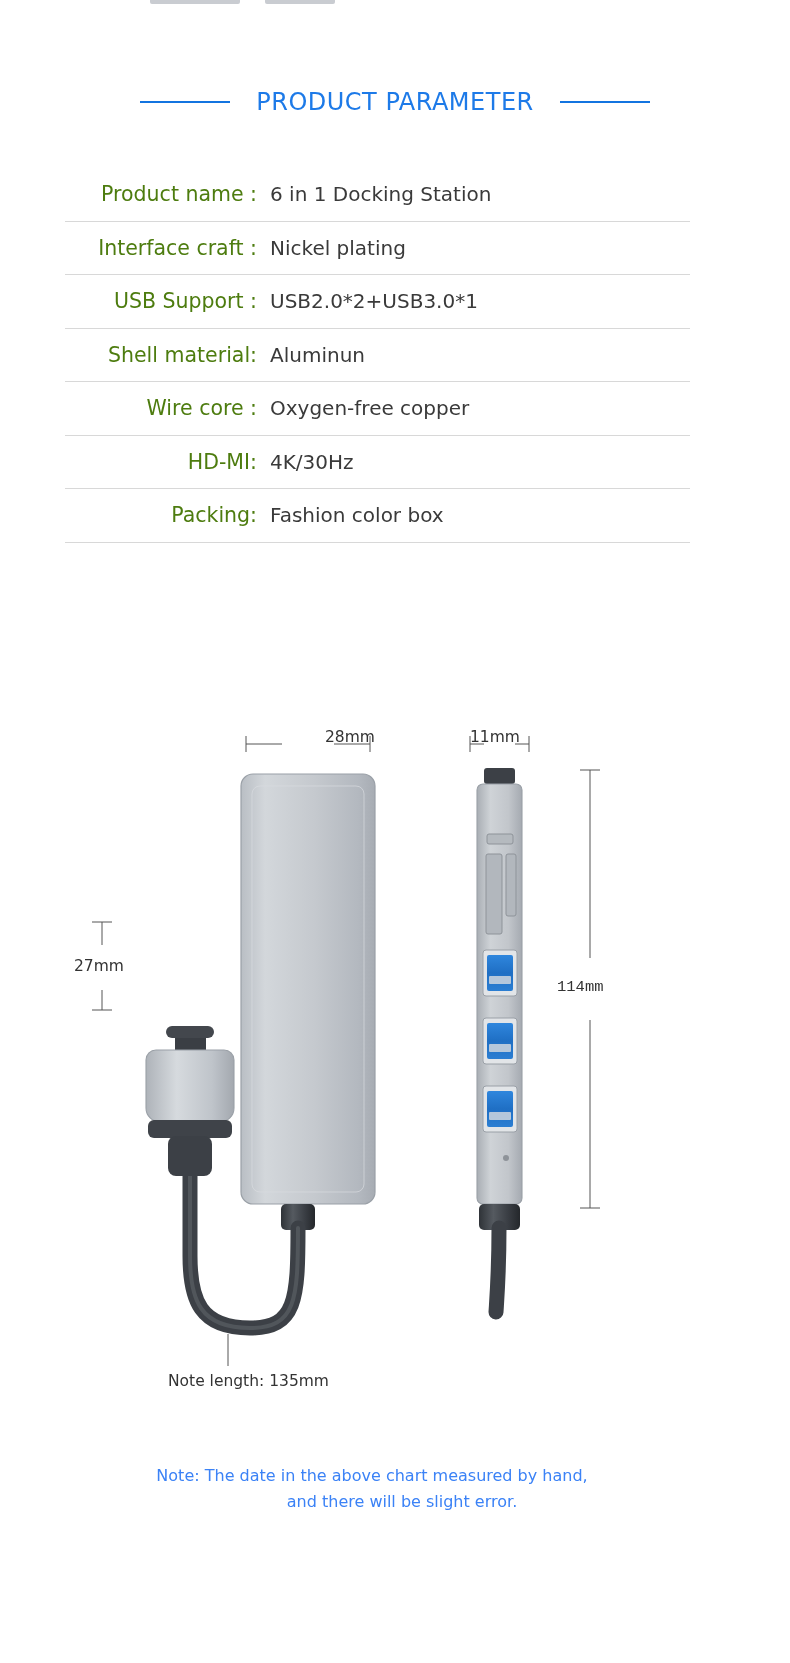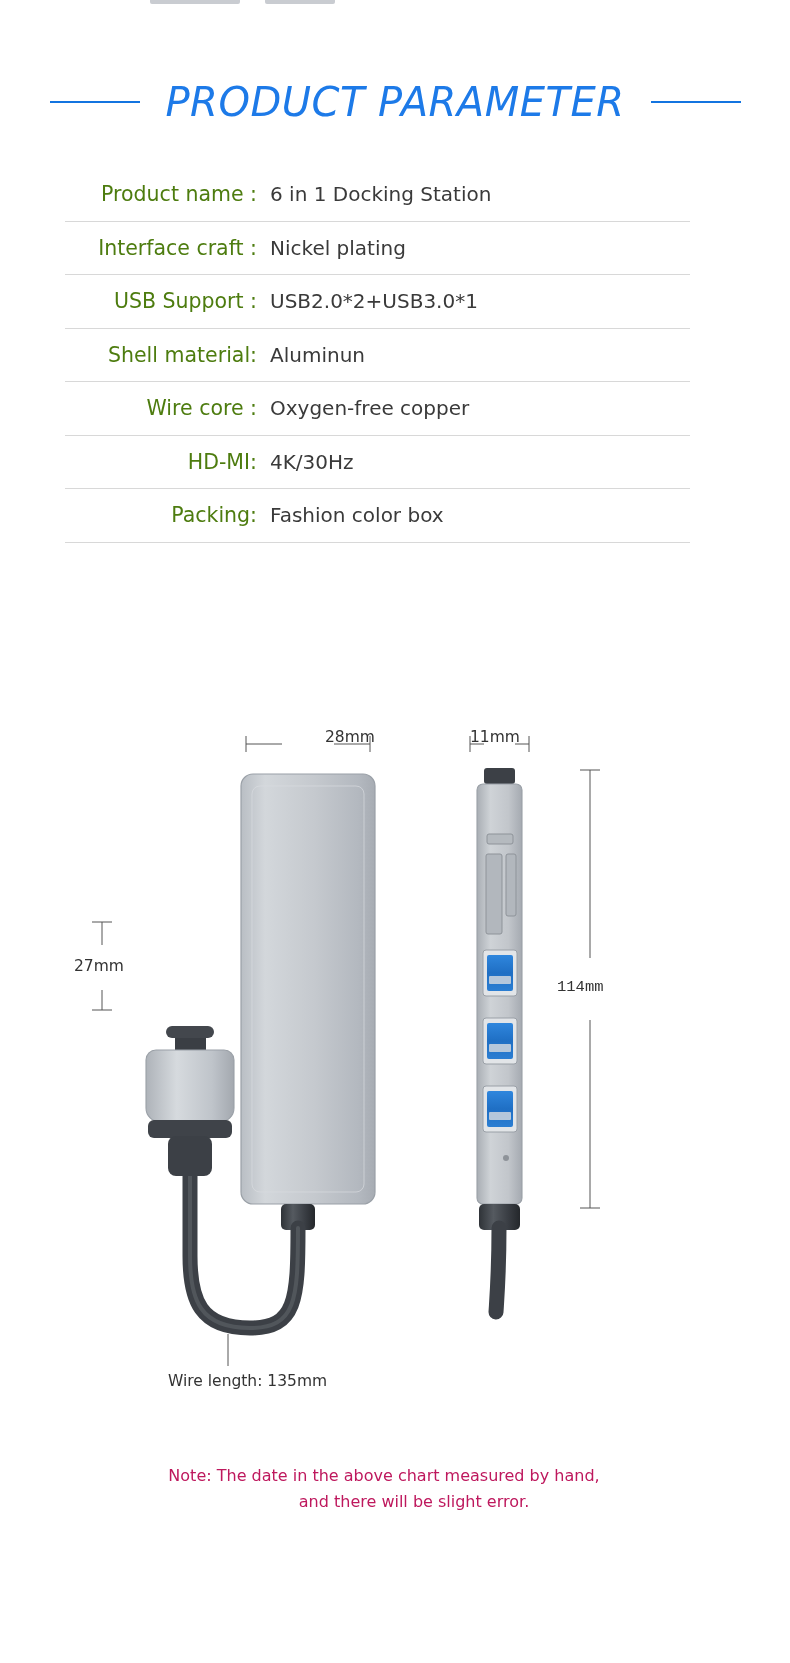--- a/index.html
+++ b/index.html
@@ -29,25 +29,24 @@
   }
   .title-line {
     height: 2px;
     background: #1374e0;
     width: 90px;
   }
   .title-line.left { margin-right: 26px; }
   .title-line.right { margin-left: 26px; }
   .title-text {
     color: #1d7ae8;
-    font-size: 40px;
+    font-size: 24px;
     letter-spacing: 0.5px;
     font-family: "DejaVu Sans", sans-serif;
     white-space: nowrap;
-    font-style: italic;
   }
 
   
   .spec-table {
     position: absolute;
     top: 168px;
     left: 65px;
     width: 625px;
   }
   .spec-row {
@@ -84,25 +83,25 @@
   
   .dim {
     position: absolute;
     font-size: 15.5px;
     color: #333;
     white-space: nowrap;
   }
 
   .note {
     position: absolute;
-    left: 12px;
+    left: 0;
     width: 744px;
     text-align: center;
     font-size: 16px;
-    color: #be185d;
+    color: #3b82f6;
     line-height: 26px;
   }
 
   .wire-note {
     position: absolute;
     font-size: 15.5px;
     color: #333;
     white-space: nowrap;
   }
 
@@ -273,17 +272,17 @@
     </g>
 
     <line x1="228" y1="634" x2="228" y2="666" stroke="#555" stroke-width="1"></line>
   </svg>
 
   
   <div class="dim" style="left:282px; top:28px;margin-left:43px;">28mm</div>
   <div class="dim" style="left:470px; top:28px;">11mm</div>
   <div class="dim" style="left:74px; top:257px;">27mm</div>
   <div class="dim" style="left:557px; top:278px;font-family:Liberation Mono, monospace;">114mm</div>
-  <div class="wire-note" style="left:168px; top:672px;">Wire length: 135mm</div>
+  <div class="wire-note" style="left:168px; top:672px;">Note length: 135mm</div>
 </div>
 
 <div class="note" style="top:1463px;">Note: The date in the above chart measured by hand,</div>
 <div class="note" style="top:1489px;padding-left:30px;">and there will be slight error.</div>
 
 </body></html>

